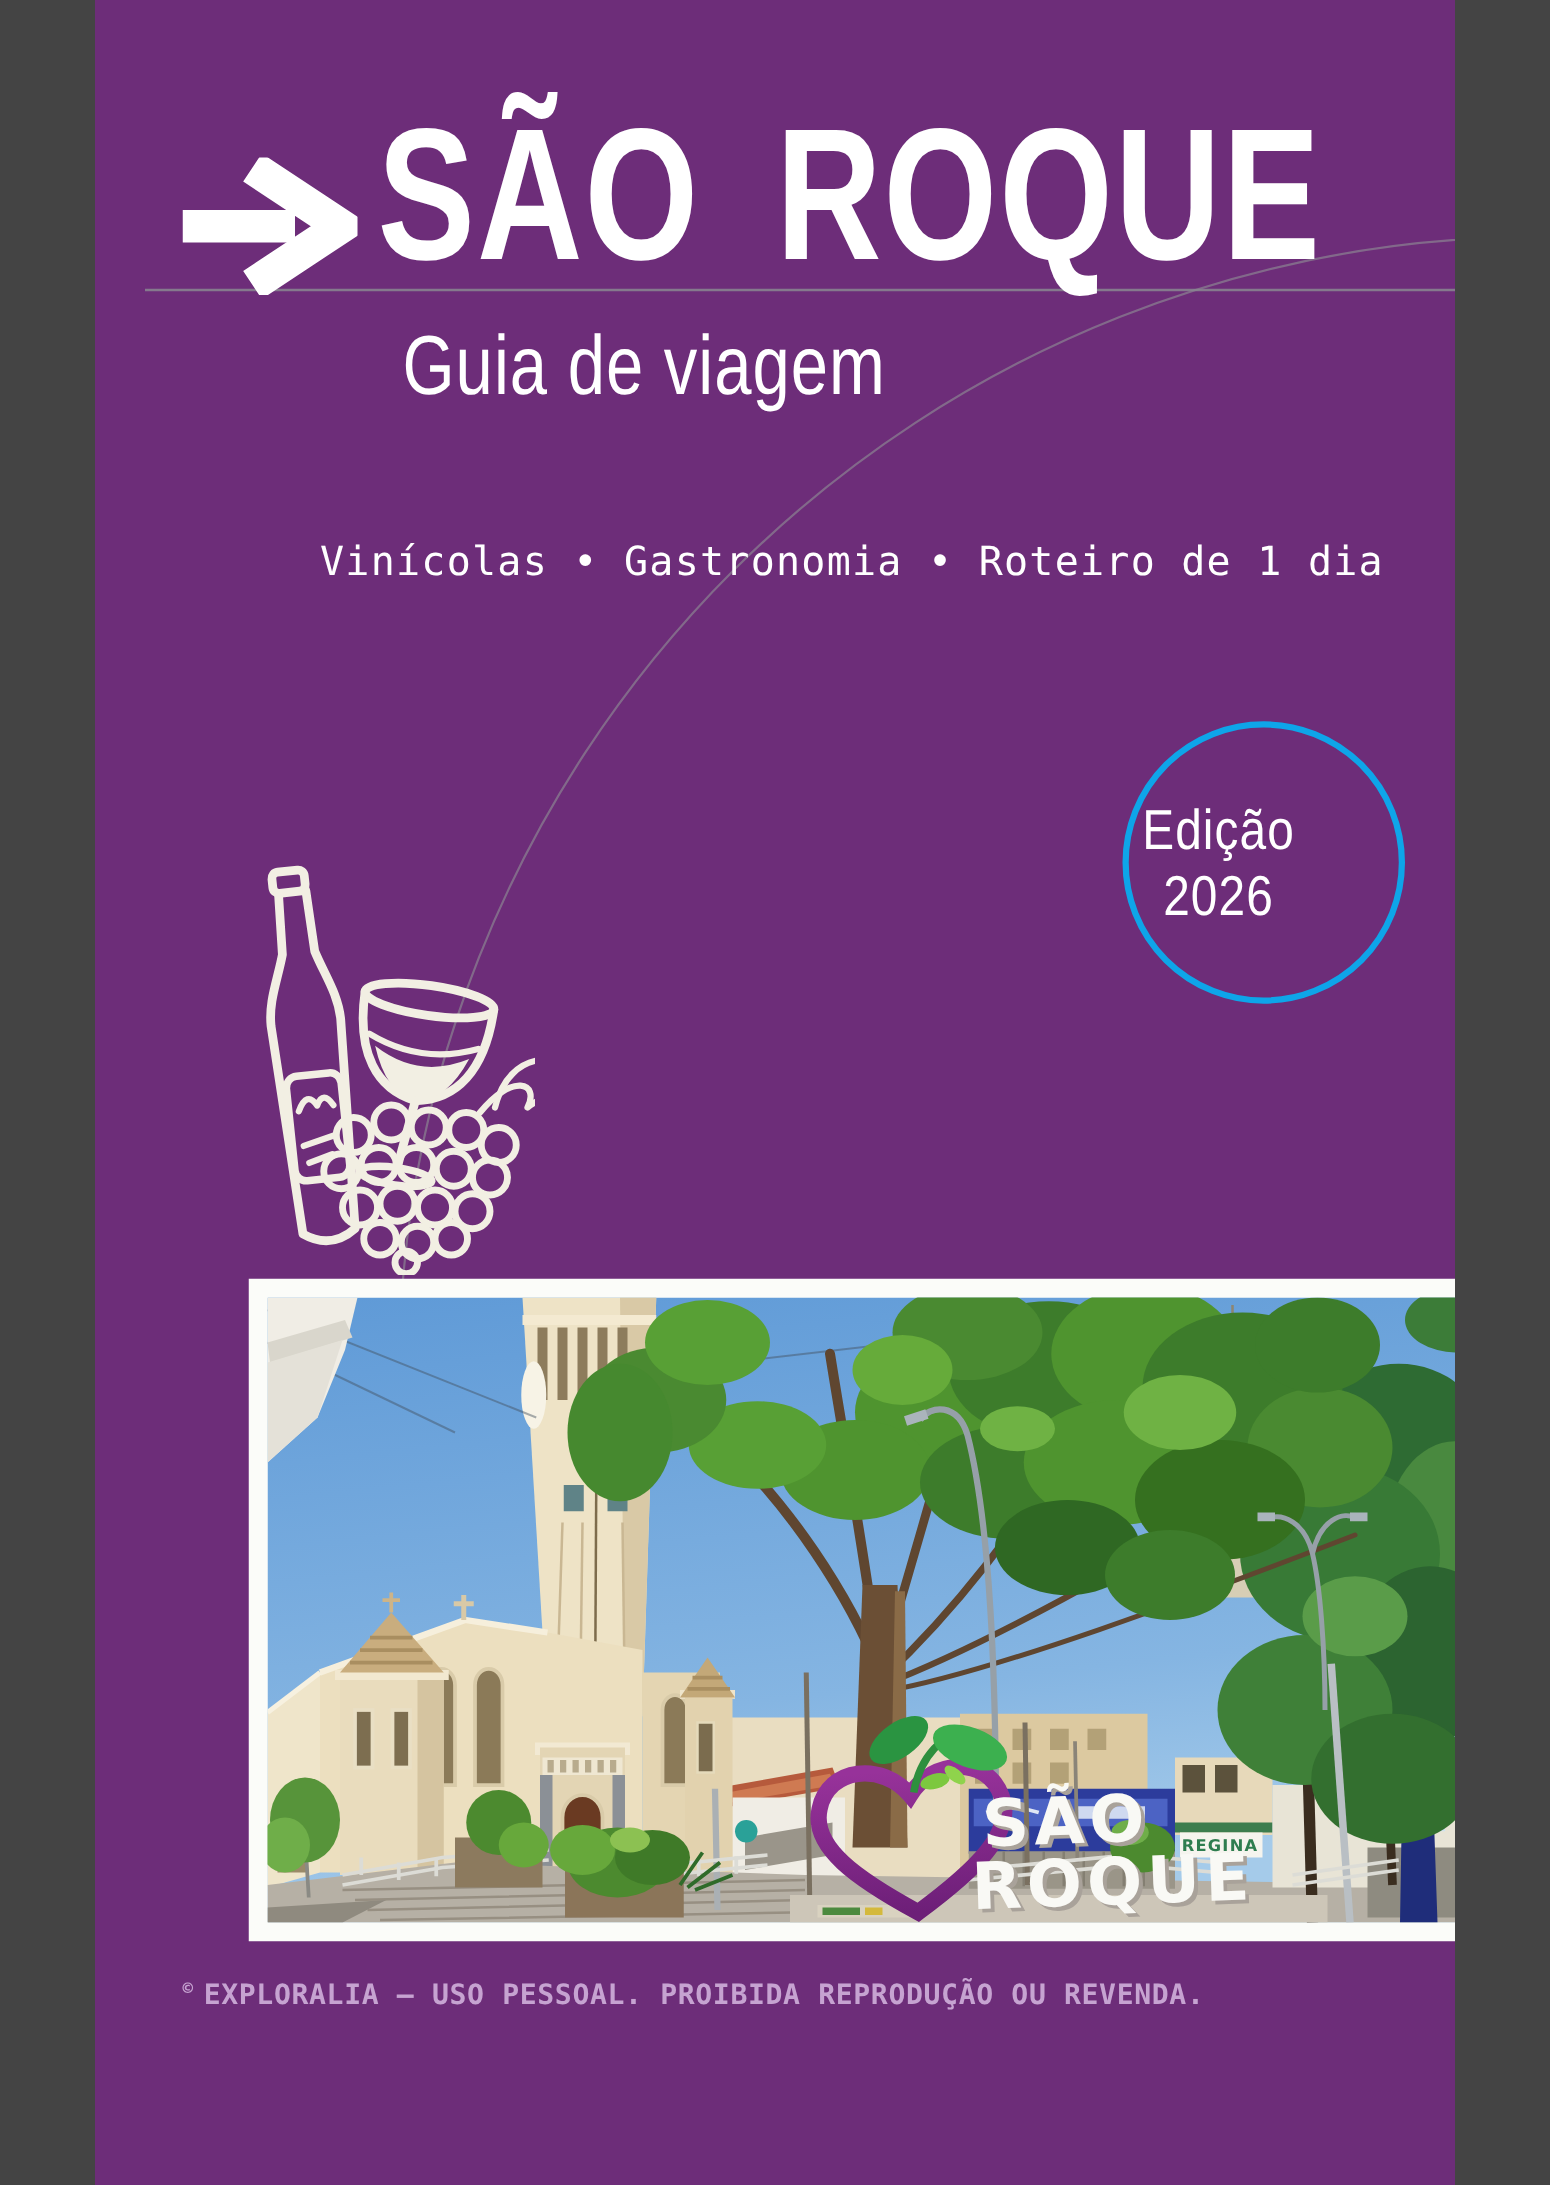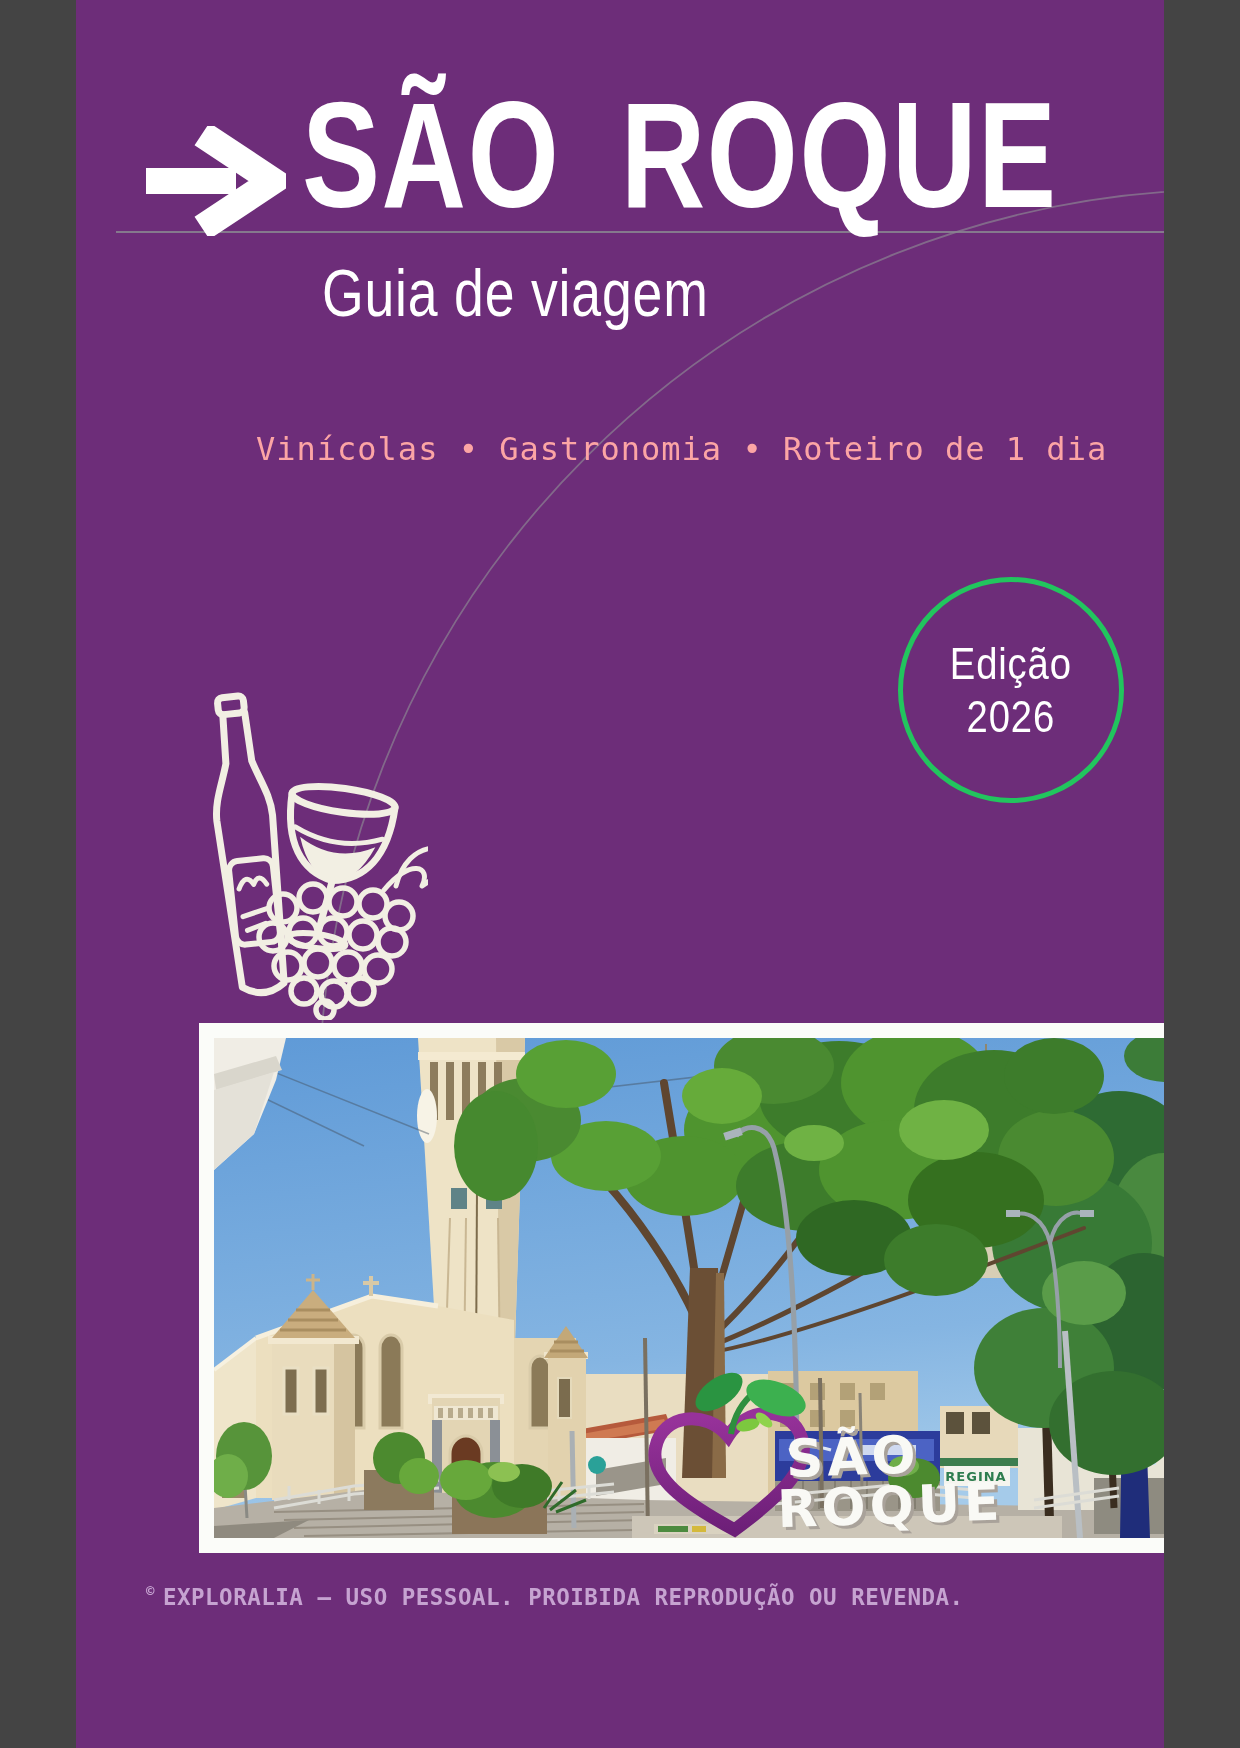--- a/index.html
+++ b/index.html
@@ -6,24 +6,24 @@
   body{font-family:"Liberation Sans",sans-serif;background:#444;}
   .page{position:relative;width:1088px;height:1748px;margin:0 auto;background:#6d2d79;overflow:hidden;}
   .arc{position:absolute;inset:0;z-index:0;pointer-events:none;}
   .arrow{position:absolute;left:70px;top:126px;width:140px;height:110px;z-index:2;}
   .title{position:absolute;left:226px;top:80px;z-index:2;color:#fff;font-size:150px;line-height:1.0;
          font-weight:700;letter-spacing:2px;word-spacing:34px;white-space:nowrap;
          transform:scaleX(0.78);transform-origin:left top;}
   .divider{position:absolute;left:40px;top:231px;width:1160px;height:2px;background:#8a8791;opacity:.85;z-index:1;}
   .subtitle{position:absolute;left:246px;top:254px;z-index:2;color:#fff;font-size:67px;font-weight:400;
             letter-spacing:1px;white-space:nowrap;transform:scaleX(0.80);transform-origin:left top;}
-  .tagline{position:absolute;left:180px;top:430px;z-index:2;color:#fca5a5;
+  .tagline{position:absolute;left:180px;top:430px;z-index:2;color:#ffffff;
            font-family:"DejaVu Sans Mono",monospace;font-size:32px;letter-spacing:1px;white-space:nowrap;}
-  .badge{position:absolute;left:822px;top:577px;width:226px;height:226px;border:5px solid #22c55e;border-radius:50%;
-         z-index:2;display:flex;align-items:center;justify-content:center;box-sizing:border-box;}
+  .badge{position:absolute;left:822px;top:577px;width:226px;height:226px;border:5px solid #0ea5e9;border-radius:50%;
+         z-index:2;display:flex;align-items:center;box-sizing:border-box;}
   .badge-text{color:#fff;font-size:45px;line-height:1.18;text-align:center;font-weight:400;letter-spacing:1px;
               transform:scaleX(0.85);transform-origin:center;}
   .wine{position:absolute;left:112px;top:690px;width:240px;height:330px;z-index:2;}
   .photo-frame{position:absolute;left:123px;top:1023px;width:992px;height:530px;background:#fbfcf9;z-index:3;
                box-sizing:border-box;padding:15px;}
   .photo{width:100%;height:100%;display:block;}
   .footer{position:absolute;left:0;top:1583px;width:100%;text-align:left;z-index:2;
           color:#c6a3d1;font-family:"DejaVu Sans Mono",monospace;font-weight:700;font-size:22.5px;
           letter-spacing:.5px;padding-left:70px;box-sizing:border-box;white-space:nowrap;}
   .footer .mark{font-size:14px;vertical-align:super;margin-right:8px;}

